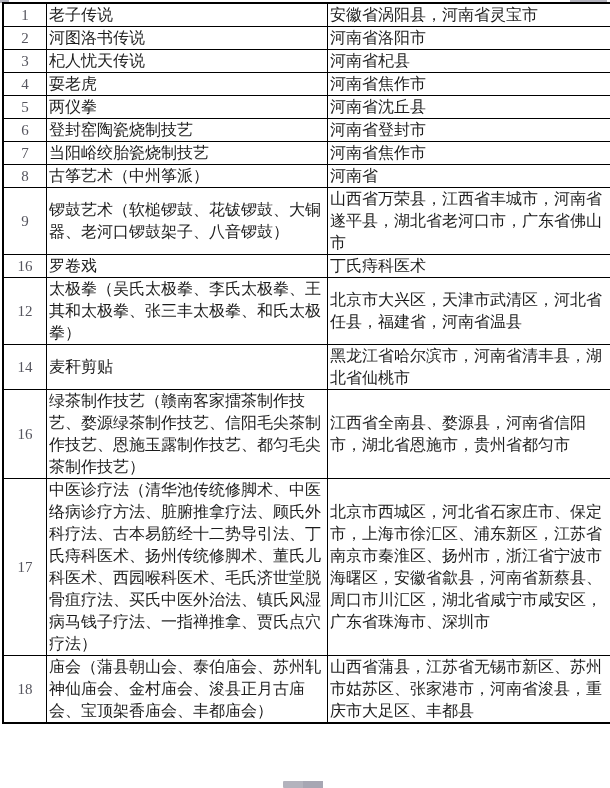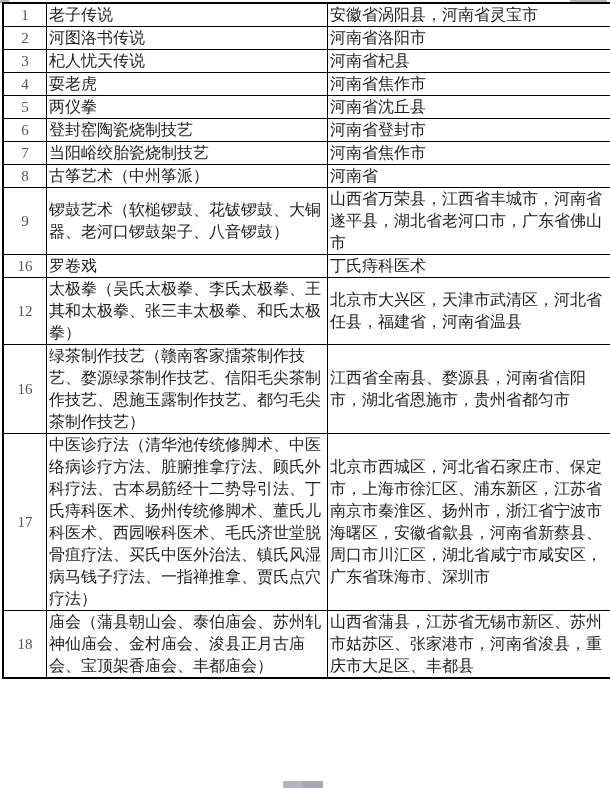--- a/index.html
+++ b/index.html
@@ -127,20 +127,25 @@
     <td class="col-loc">丁氏痔科医术</td>
   </tr>
 
   <tr>
     <td class="col-num">12</td>
     <td class="col-name">太极拳（吴氏太极拳、李氏太极拳、王其和太极拳、张三丰太极拳、和氏太极拳）</td>
     <td class="col-loc">北京市大兴区，天津市武清区，河北省任县，福建省，河南省温县</td>
   </tr>
 
 
+  <tr>
+    <td class="col-num">14</td>
+    <td class="col-name">麦秆剪贴</td>
+    <td class="col-loc">黑龙江省哈尔滨市，河南省清丰县，湖北省仙桃市</td>
+  </tr>
 
 
   <tr>
     <td class="col-num">16</td>
     <td class="col-name">绿茶制作技艺（赣南客家擂茶制作技艺、婺源绿茶制作技艺、信阳毛尖茶制作技艺、恩施玉露制作技艺、都匀毛尖茶制作技艺）</td>
     <td class="col-loc">江西省全南县、婺源县，河南省信阳市，湖北省恩施市，贵州省都匀市</td>
   </tr>
 
   <tr>
     <td class="col-num">17</td>

